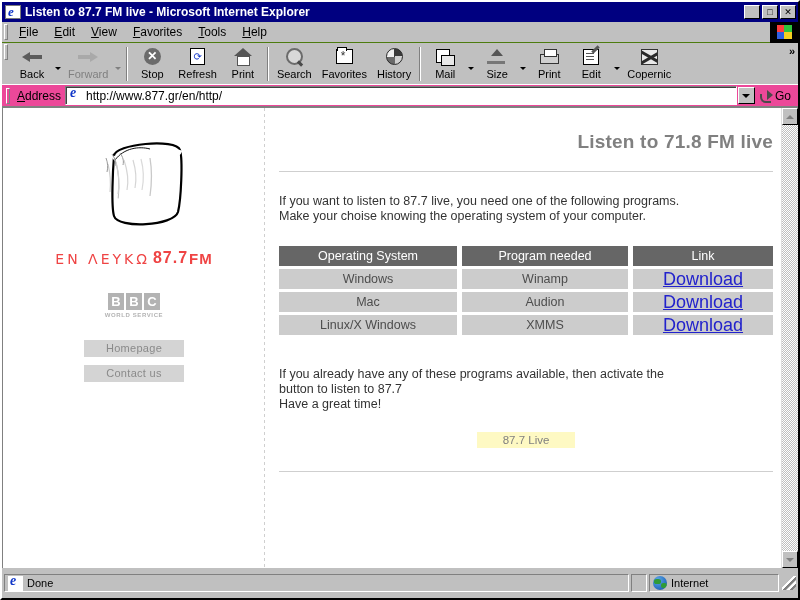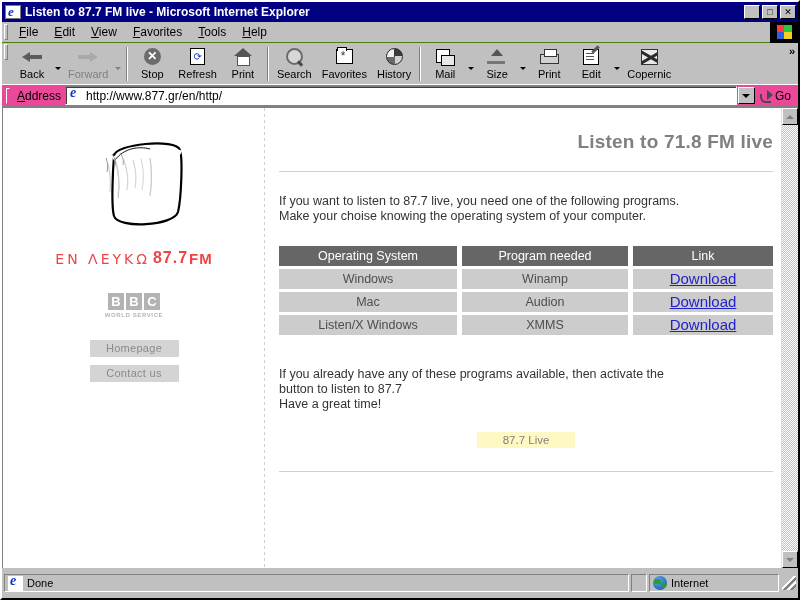--- a/index.html
+++ b/index.html
@@ -367,21 +367,21 @@
     width: 16px; height: 17px; background: #b3b3b3; color: #ffffff;
     font-size: 13px; font-weight: bold; line-height: 17px; text-align: center;
     font-family: "Liberation Sans", sans-serif;
   }
   .bbc-sub {
     margin-top: 2px; font-size: 6px; color: #b3b3b3; letter-spacing: 0.6px;
     font-weight: bold;
   }
 
   .side-btn {
-    width: 89px; height: 17px; background: #d4d4d4; color: #8a8a8a;
+    width: 100px; height: 17px; background: #d4d4d4; color: #8a8a8a;
     font-size: 11px; text-align: center; line-height: 17px; margin-top: 22px;
     letter-spacing: 0.3px;
   }
   .side-btn.second { margin-top: 8px; }
 
   
   .content {
     flex: 1; padding: 18px 22px 0 14px; position: relative;
   }
   .h1 {
@@ -397,21 +397,21 @@
   .tbl { margin-top: 22px; display: flex; flex-direction: column; gap: 3px; }
   .trow { display: flex; gap: 5px; }
   .cell {
     height: 20px; line-height: 20px; text-align: center;
     font-size: 12.5px; color: #4d4d4d; background: #cccccc;
   }
   .cell.c1 { width: 178px; }
   .cell.c2 { width: 166px; }
   .cell.c3 { width: 140px; }
   .trow.head .cell { background: #666666; color: #ffffff; }
-  .cell a { color: #2222cc; text-decoration: underline; font-size: 15px; }
+  .cell a { color: #2222cc; text-decoration: underline; font-size: 18px; }
 
   .live-wrap { display: flex; justify-content: center; margin-top: 20px; }
   .live-btn {
     width: 98px; height: 16px; background: #fef9c3; color: #808080;
     font-size: 11.5px; text-align: center; line-height: 16px;
   }
   .rule.bottom { margin-top: 23px; }
 
   
   .statusbar {
@@ -671,21 +671,21 @@
             <div class="cell c1">Windows</div>
             <div class="cell c2">Winamp</div>
             <div class="cell c3"><a href="#">Download</a></div>
           </div>
           <div class="trow">
             <div class="cell c1">Mac</div>
             <div class="cell c2">Audion</div>
             <div class="cell c3"><a href="#">Download</a></div>
           </div>
           <div class="trow">
-            <div class="cell c1">Listen/X Windows</div>
+            <div class="cell c1">Linux/X Windows</div>
             <div class="cell c2">XMMS</div>
             <div class="cell c3"><a href="#">Download</a></div>
           </div>
         </div>
 
         <div class="para second">
           <div>If you already have any of these programs available, then activate the</div>
           <div>button to listen to 87.7</div>
           <div>Have a great time!</div>
         </div>

